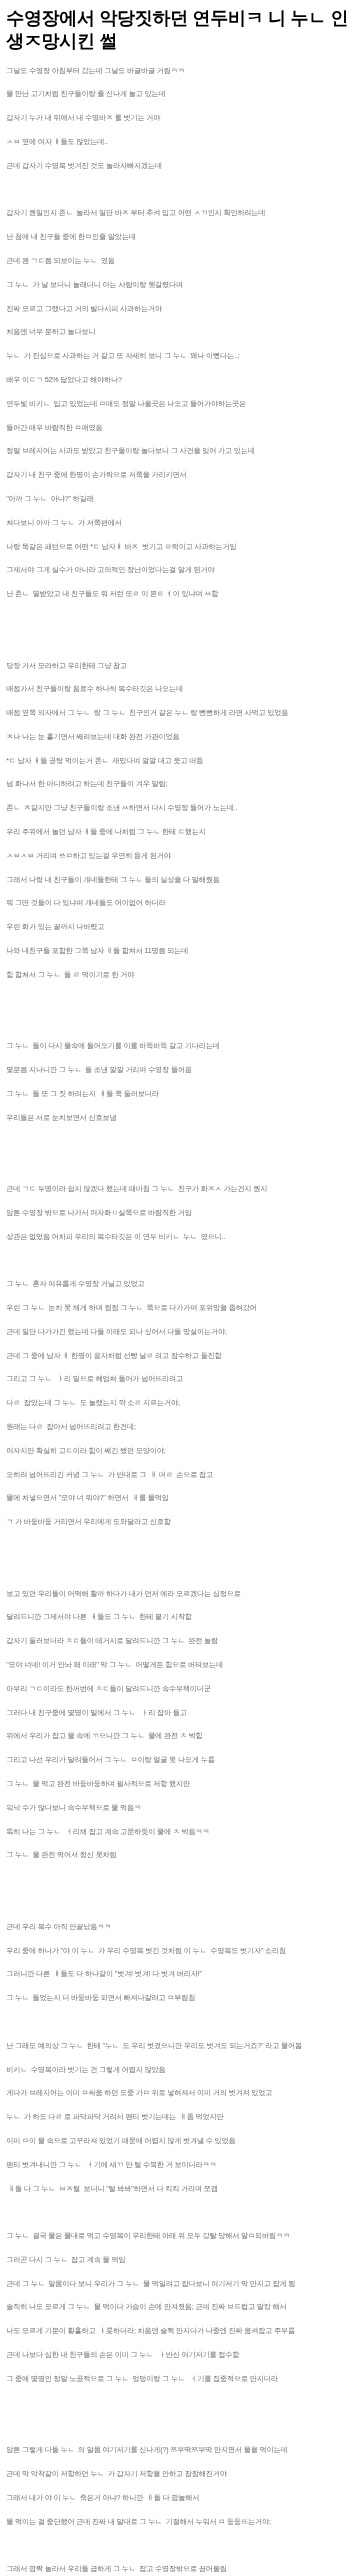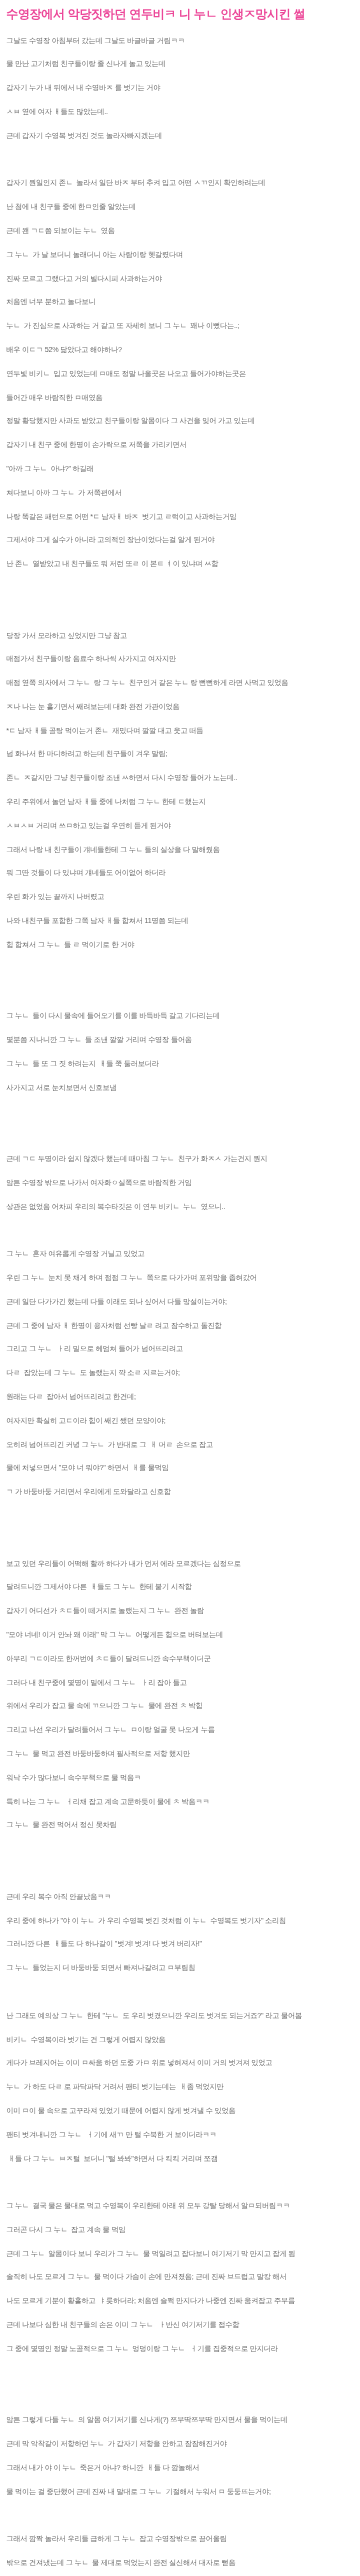--- a/index.html
+++ b/index.html
@@ -10,24 +10,24 @@
   body {
     width: 361px;
     font-family: "Liberation Sans", "DejaVu Sans", sans-serif;
   }
   .post {
     padding: 7.2px 5.2px 15.5px 6.2px;
     box-sizing: border-box;
   }
   .title {
     margin: 0 0 13.4px 0;
-    font-size: 12px;
+    font-size: 18px;
     line-height: 1.25;
     font-weight: bold;
-    color: #ec4899;
+    color: #000000;
     letter-spacing: -0.3px;
   }
   .body-lines {
     color: #6b6b6b;
   }
   .line {
     margin: 0 0 14px 0;
     font-size: 7.2px;
     line-height: 9.8px;
     letter-spacing: -0.2px;
@@ -54,49 +54,49 @@
       <p class="line">갑자기 뭔일인지 존ㄴ  놀라서 일단 바ㅈ 부터 추켜 입고 어떤 ㅅㄲ인지 확인하려는데</p>
       <p class="line">난 첨에 내 친구들 중에 한ㅁ인줄 알았는데</p>
       <p class="line">근데 왠 ㄱㄷ쯤 되보이는 누ㄴ  였음</p>
       <p class="line">그 누ㄴ  가 날 보더니 놀래더니 아는 사람이랑 헷갈렸다며</p>
       <p class="line">진짜 모르고 그랬다고 거의 빌다시피 사과하는거야</p>
       <p class="line">처음엔 너무 분하고 놀다보니</p>
       <p class="line">누ㄴ  가 진심으로 사과하는 거 같고 또 자세히 보니 그 누ㄴ  꽤나 이뻤다는..;</p>
       <p class="line">배우 이ㄷㄱ 52% 닮았다고 해야하나?</p>
       <p class="line">연두빛 비키ㄴ  입고 있었는데 ㅁ매도 정말 나올곳은 나오고 들어가야하는곳은</p>
       <p class="line">들어간 매우 바람직한 ㅁ매였음</p>
-      <p class="line">정말 황당했지만 사과도 받았고 친구들이랑 알몸이다 그 사건을 잊어 가고 있는데</p>
+      <p class="line">정말 브레지어는 사과도 받았고 친구들이랑 놀다보니 그 사건을 잊어 가고 있는데</p>
       <p class="line">갑자기 내 친구 중에 한명이 손가락으로 저쪽을 가리키면서</p>
       <p class="line">"아까 그 누ㄴ  아냐?" 하길래</p>
       <p class="line">쳐다보니 아까 그 누ㄴ  가 저쪽편에서</p>
       <p class="line">나랑 똑같은 패턴으로 어떤 *ㄷ 남자ㅐ 바ㅈ  벗기고 ㄹ럭이고 사과하는거임</p>
       <p class="line">그제서야 그게 실수가 아니라 고의적인 장난이었다는걸 알게 된거야</p>
       <p class="line">난 존ㄴ  열받았고 내 친구들도 뭐 저런 또ㄹ 이 본ㅌ ㅕ이 있냐며 ㅆ함</p>
       <p class="line blank">&nbsp;</p>
       <p class="line blank">&nbsp;</p>
-      <p class="line">당장 가서 모라하고 싶었지만 그냥 참고</p>
-      <p class="line">매점가서 친구들이랑 음료수 하나씩 사가지고 여자지만</p>
+      <p class="line">당장 가서 모라하고 우리한테 그냥 참고</p>
+      <p class="line">매점가서 친구들이랑 음료수 하나씩 복수타깃은 나오는데</p>
       <p class="line">매점 옆쪽 의자에서 그 누ㄴ  랑 그 누ㄴ  친구인거 같은 누ㄴ 랑 뻔뻔하게 라면 사먹고 있었음</p>
       <p class="line">ㅈ나 나는 눈 흘기면서 째려보는데 대화 완전 가관이었음</p>
       <p class="line">*ㄷ 남자 ㅐ들 골탕 먹이는거 존ㄴ  재밌다며 깔깔 대고 웃고 떠듬</p>
       <p class="line">넘 화나서 한 마디하려고 하는데 친구들이 겨우 말림;</p>
       <p class="line">존ㄴ  ㅈ같지만 그냥 친구들이랑 조낸 ㅆ하면서 다시 수영장 들어가 노는데..</p>
       <p class="line">우리 주위에서 놀던 남자 ㅐ들 중에 나처럼 그 누ㄴ 한테 ㄷ했는지</p>
       <p class="line">ㅅㅂㅅㅂ 거리며 쓰ㅁ하고 있는걸 우연히 듣게 된거야</p>
       <p class="line">그래서 나랑 내 친구들이 걔네들한테 그 누ㄴ 들의 실상을 다 말해줬음</p>
       <p class="line">뭐 그딴 것들이 다 있냐며 걔네들도 어이없어 하더라</p>
       <p class="line">우린 화가 있는 끝까지 나버렸고</p>
       <p class="line">나와 내친구들 포함한 그쪽 남자 ㅐ들 합쳐서 11명쯤 되는데</p>
       <p class="line">힘 합쳐서 그 누ㄴ  들 ㄹ 먹이기로 한 거야</p>
       <p class="line blank">&nbsp;</p>
       <p class="line blank">&nbsp;</p>
       <p class="line">그 누ㄴ  들이 다시 물속에 들어오기를 이를 바득바득 갈고 기다리는데</p>
       <p class="line">몇분쯤 지나니깐 그 누ㄴ  들 조낸 깔깔 거리며 수영장 들어옴</p>
       <p class="line">그 누ㄴ  들 또 그 짓 하려는지  ㅐ들 쭉 둘러보더라</p>
-      <p class="line">사가지고 서로 눈치보면서 신호보냄</p>
+      <p class="line">우리들은 서로 눈치보면서 신호보냄</p>
       <p class="line blank">&nbsp;</p>
       <p class="line blank">&nbsp;</p>
       <p class="line">근데 ㄱㄷ 두명이라 쉽지 않겠다 했는데 때마침 그 누ㄴ  친구가 화ㅈㅅ 가는건지 뭔지</p>
       <p class="line">암튼 수영장 밖으로 나가서 여자화ㅇ실쪽으로 바람직한 거임</p>
       <p class="line">상관은 없었음 어차피 우리의 복수타깃은 이 연두 비키ㄴ  누ㄴ  였으니..</p>
       <p class="line blank">&nbsp;</p>
       <p class="line">그 누ㄴ  혼자 여유롭게 수영장 거닐고 있었고</p>
       <p class="line">우린 그 누ㄴ  눈치 못 채게 하며 점점 그 누ㄴ  쪽으로 다가가며 포위망을 좁혀갔어</p>
       <p class="line">근데 일단 다가가긴 했는데 다들 이래도 되나 싶어서 다들 망설이는거야;</p>
       <p class="line">근데 그 중에 남자 ㅐ 한명이 용자처럼 선빵 날ㄹ 려고 잠수하고 돌진함</p>
@@ -104,21 +104,21 @@
       <p class="line">다ㄹ  잡았는데 그 누ㄴ  도 놀랬는지 꺅 소ㄹ 지르는거야;</p>
       <p class="line">원래는 다ㄹ  잡아서 넘어뜨리려고 한건데;</p>
       <p class="line">여자지만 확실히 고ㄷ이라 힘이 쌔긴 쌨던 모양이야;</p>
       <p class="line">오히려 넘어뜨리긴 커녕 그 누ㄴ  가 반대로 그  ㅐ 머ㄹ  손으로 잡고</p>
       <p class="line">물에 처넣으면서 "모야 너 뭐야?" 하면서  ㅐ를 물먹임</p>
       <p class="line">ㄱ 가 바둥바둥 거리면서 우리에게 도와달라고 신호함</p>
       <p class="line blank">&nbsp;</p>
       <p class="line blank">&nbsp;</p>
       <p class="line">보고 있던 우리들이 어떡해 할까 하다가 내가 먼저 에라 모르겠다는 심정으로</p>
       <p class="line">달려드니깐 그제서야 다른  ㅐ들도 그 누ㄴ  한테 붙기 시작함</p>
-      <p class="line">갑자기 어디선가 ㅊㄷ들이 떼거지로 놀랬는지 그 누ㄴ  완전 놀람</p>
+      <p class="line">갑자기 둘러보더라 ㅊㄷ들이 떼거지로 달려드니깐 그 누ㄴ  완전 놀람</p>
       <p class="line">"모야 너네! 이거 안놔 왜 이래" 막 그 누ㄴ  어떻게든 힘으로 버텨보는데</p>
       <p class="line">아무리 ㄱㄷ이라도 한꺼번에 ㅊㄷ들이 달려드니깐 속수무책이더군</p>
       <p class="line">그러다 내 친구중에 몇명이 밑에서 그 누ㄴ   ㅏ리 잡아 들고</p>
       <p class="line">위에서 우리가 잡고 물 속에 ㄲ으니깐 그 누ㄴ  물에 완전 ㅊ 박힘</p>
       <p class="line">그리고 나선 우리가 달려들어서 그 누ㄴ  ㅁ이랑 얼굴 못 나오게 누름</p>
       <p class="line">그 누ㄴ  물 먹고 완전 바둥바둥하며 필사적으로 저항 했지만</p>
       <p class="line">워낙 수가 많다보니 속수무책으로 물 먹음ㅋ</p>
       <p class="line">특히 나는 그 누ㄴ   ㅓ리채 잡고 계속 고문하듯이 물에 ㅊ 박음ㅋㅋ</p>
       <p class="line">그 누ㄴ  물 완전 먹어서 정신 못차림</p>
       <p class="line blank">&nbsp;</p>

